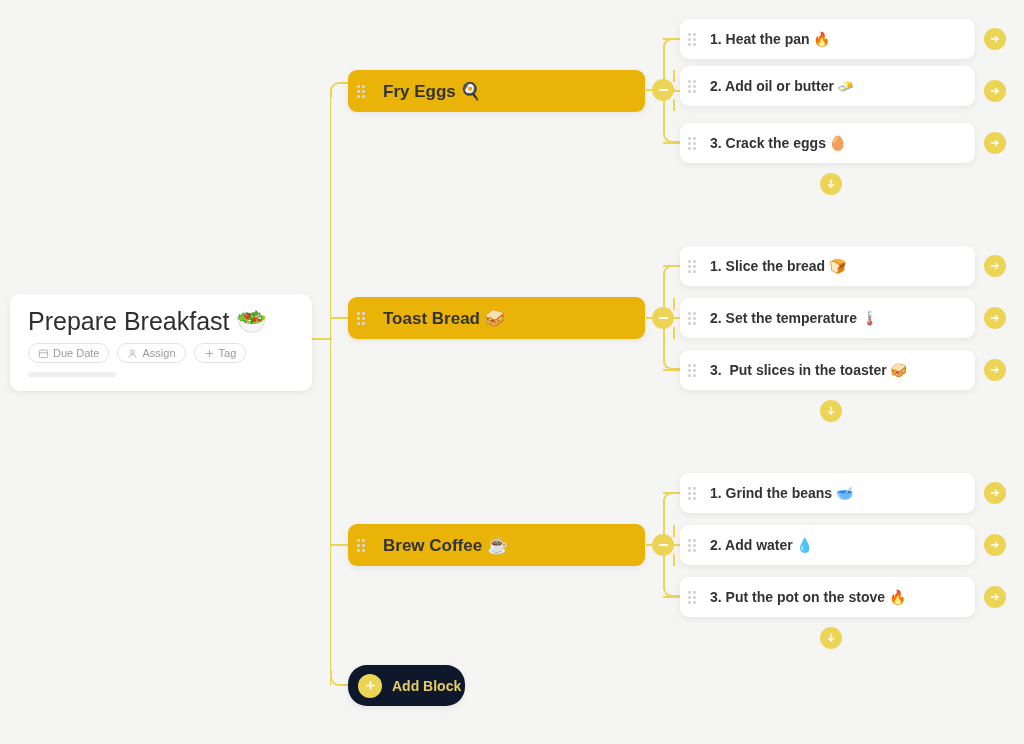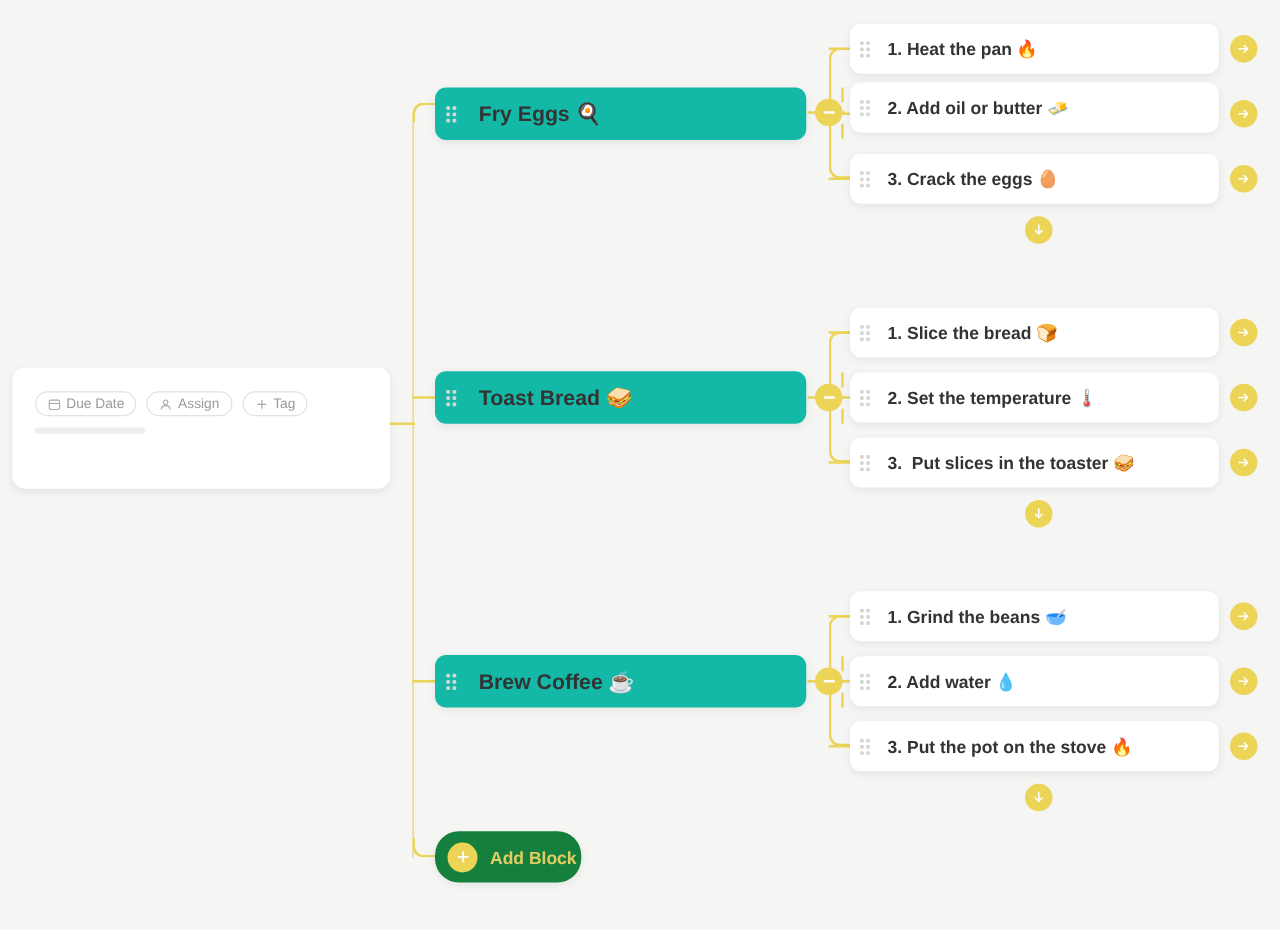--- a/index.html
+++ b/index.html
@@ -90,21 +90,21 @@
     border-radius: 3px;
     background: #eeeeec;
   }
 
   
   .branch-node {
     position: absolute;
     left: 348px;
     width: 297px;
     height: 42px;
-    background: #14b8a6;
+    background: #eab308;
     border-radius: 9px;
     box-shadow: 0 2px 7px rgba(0,0,0,0.07);
     display: flex;
     align-items: center;
     padding-left: 9px;
   }
   .branch-label {
     font-size: 17px;
     font-weight: 700;
     color: #333333;
@@ -171,21 +171,21 @@
     border-radius: 1px;
   }
 
   
   #add-block {
     position: absolute;
     left: 348px;
     top: 665px;
     height: 41px;
     padding: 0 4px 0 10px;
-    background: #15803d;
+    background: #0f172a;
     border-radius: 19px;
     box-shadow: 0 2px 7px rgba(0,0,0,0.07);
     display: flex;
     align-items: center;
     gap: 10px;
     cursor: pointer;
   }
   #add-block .plus-circle {
     width: 24px;
     height: 24px;
@@ -239,20 +239,21 @@
   <div class="stub" style="left:663px; top:596px; width:20px;"></div>
 
   <div class="vstub" style="left:673px; top:70px; height:12px;"></div>
   <div class="vstub" style="left:673px; top:99px; height:12px;"></div>
   <div class="vstub" style="left:673px; top:298px; height:12px;"></div>
   <div class="vstub" style="left:673px; top:327px; height:12px;"></div>
   <div class="vstub" style="left:673px; top:525px; height:12px;"></div>
   <div class="vstub" style="left:673px; top:554px; height:12px;"></div>
 
   <div id="root-node">
+    <div id="root-title">Prepare Breakfast 🥗</div>
     <div class="pill-row">
       <div class="pill">
         <span>
           <svg width="11" height="11" viewBox="0 0 16 16" fill="none" stroke="#a8a8a6" stroke-width="1.3">
             <rect x="2" y="3" width="12" height="11" rx="2"></rect>
             <line x1="2" y1="7" x2="14" y2="7"></line>
           </svg>
         </span>
         <span>Due Date</span>
       </div>

